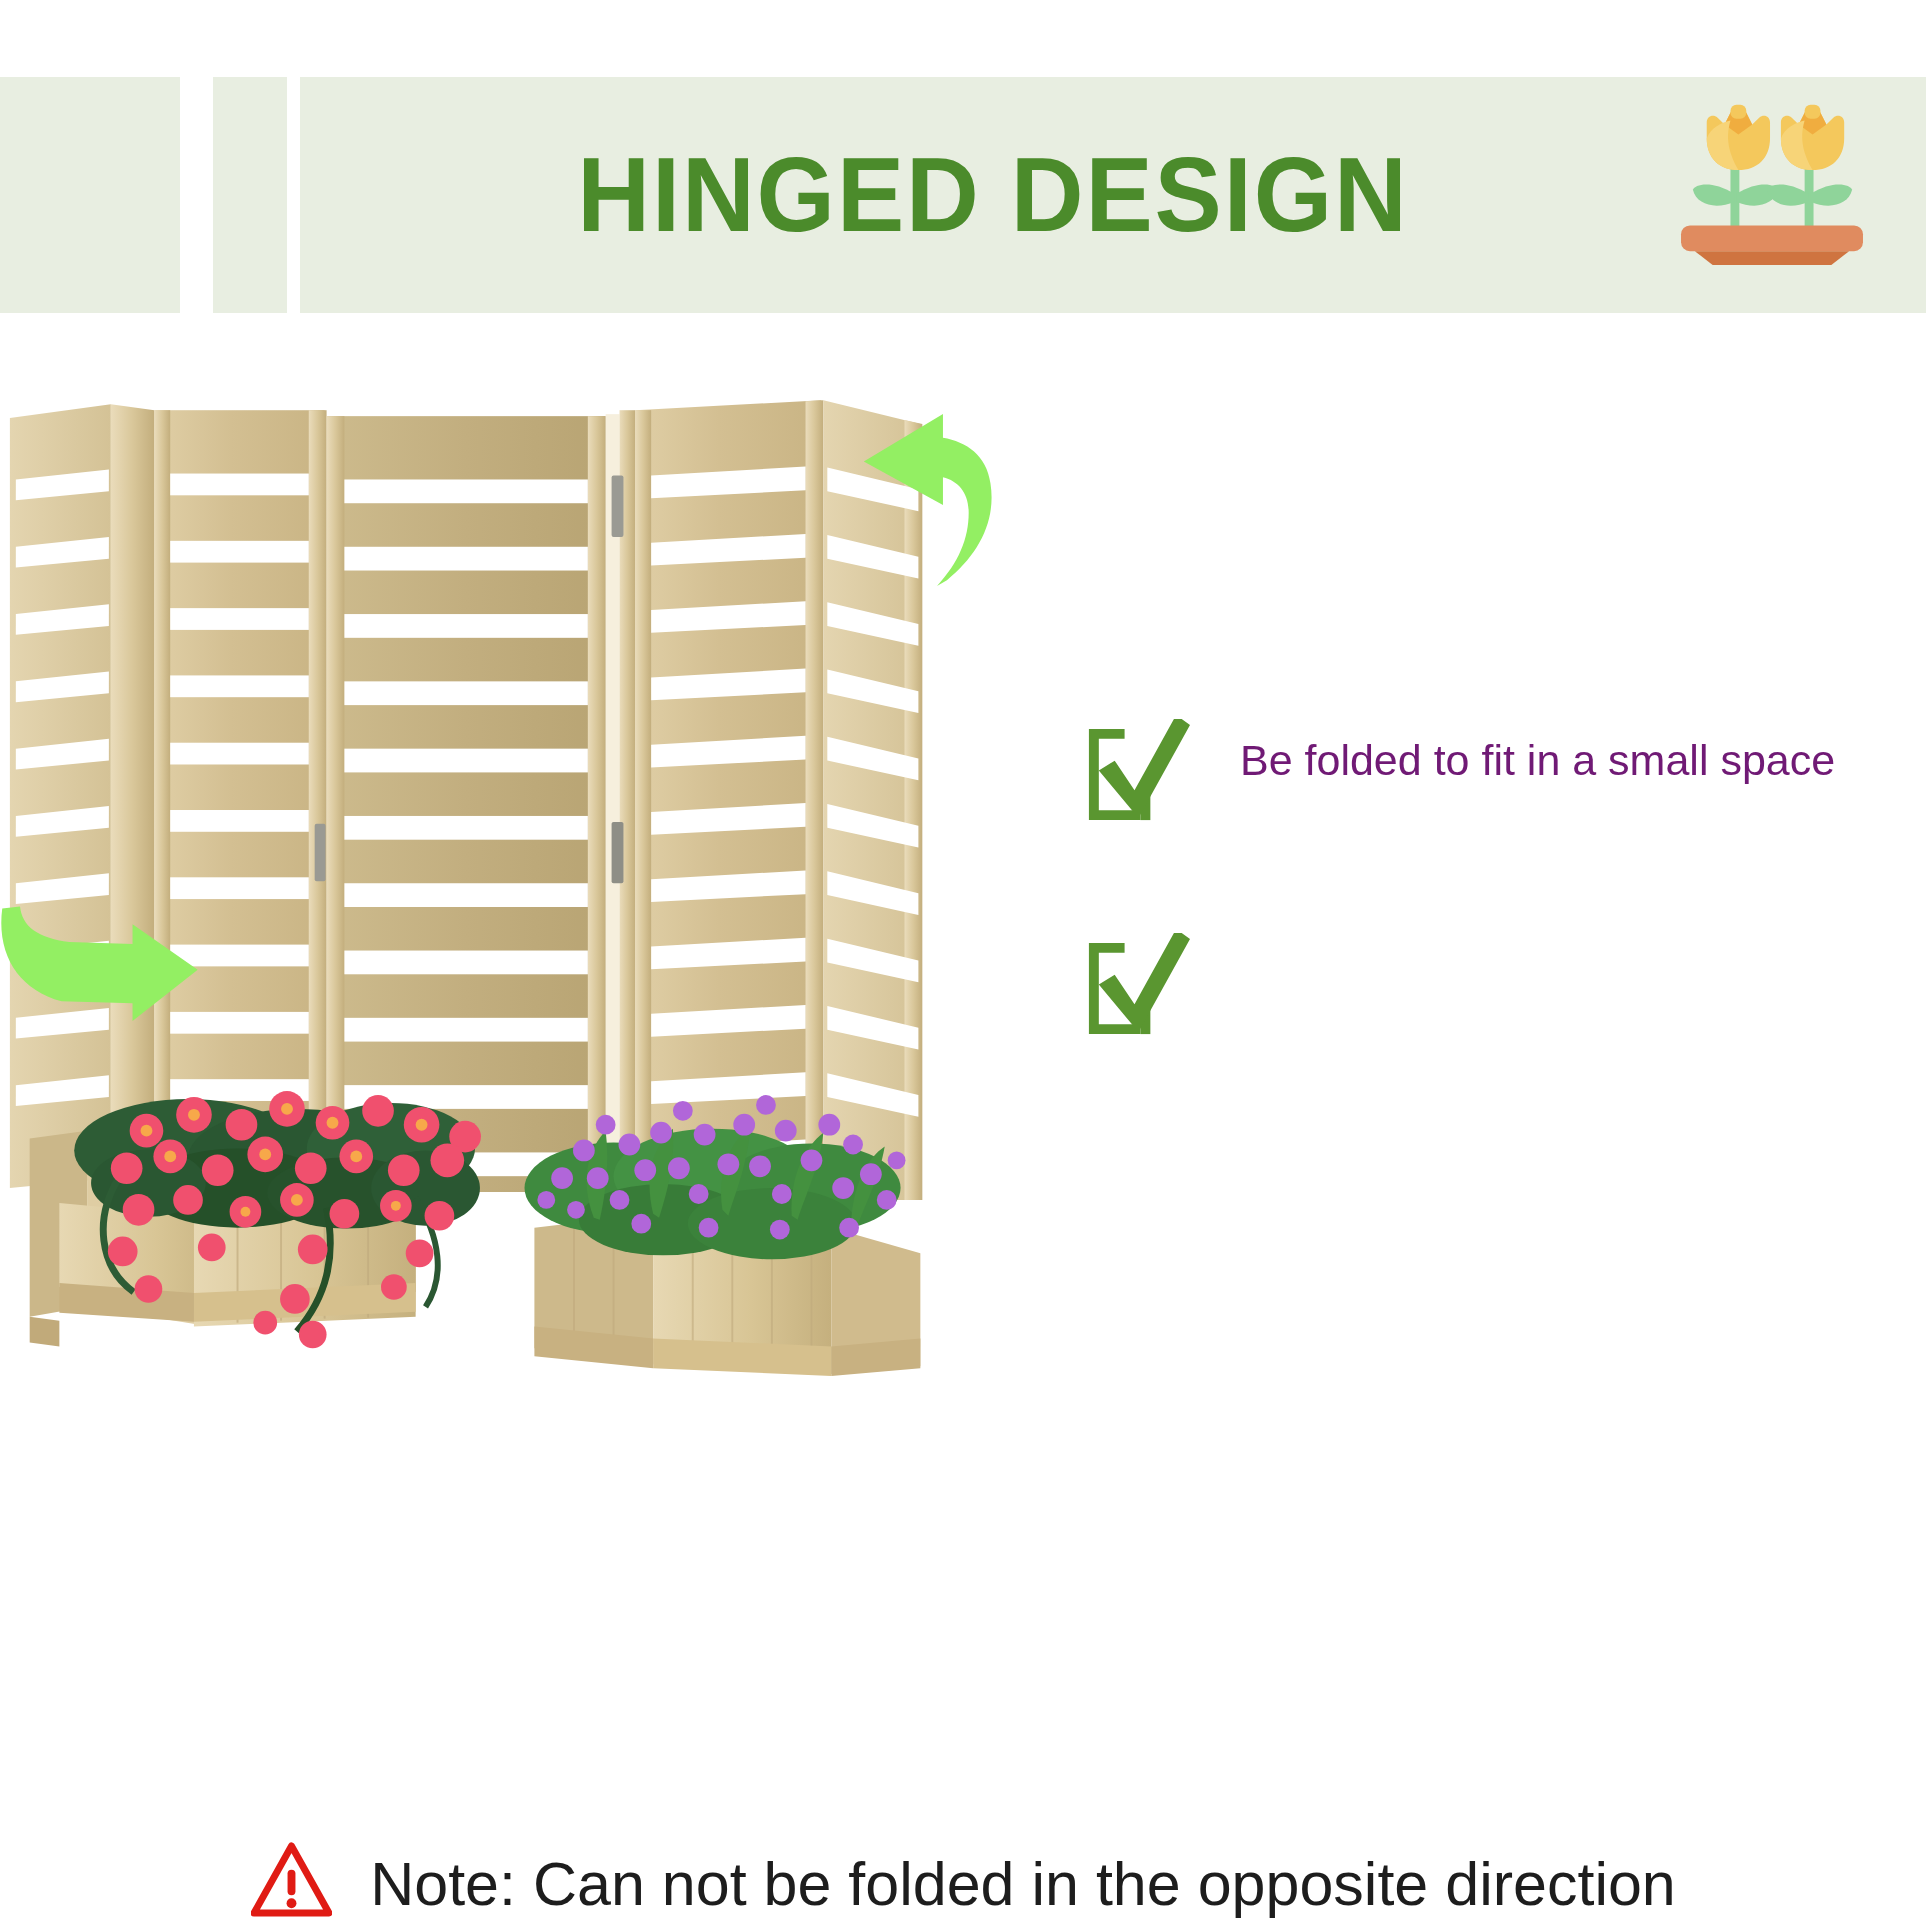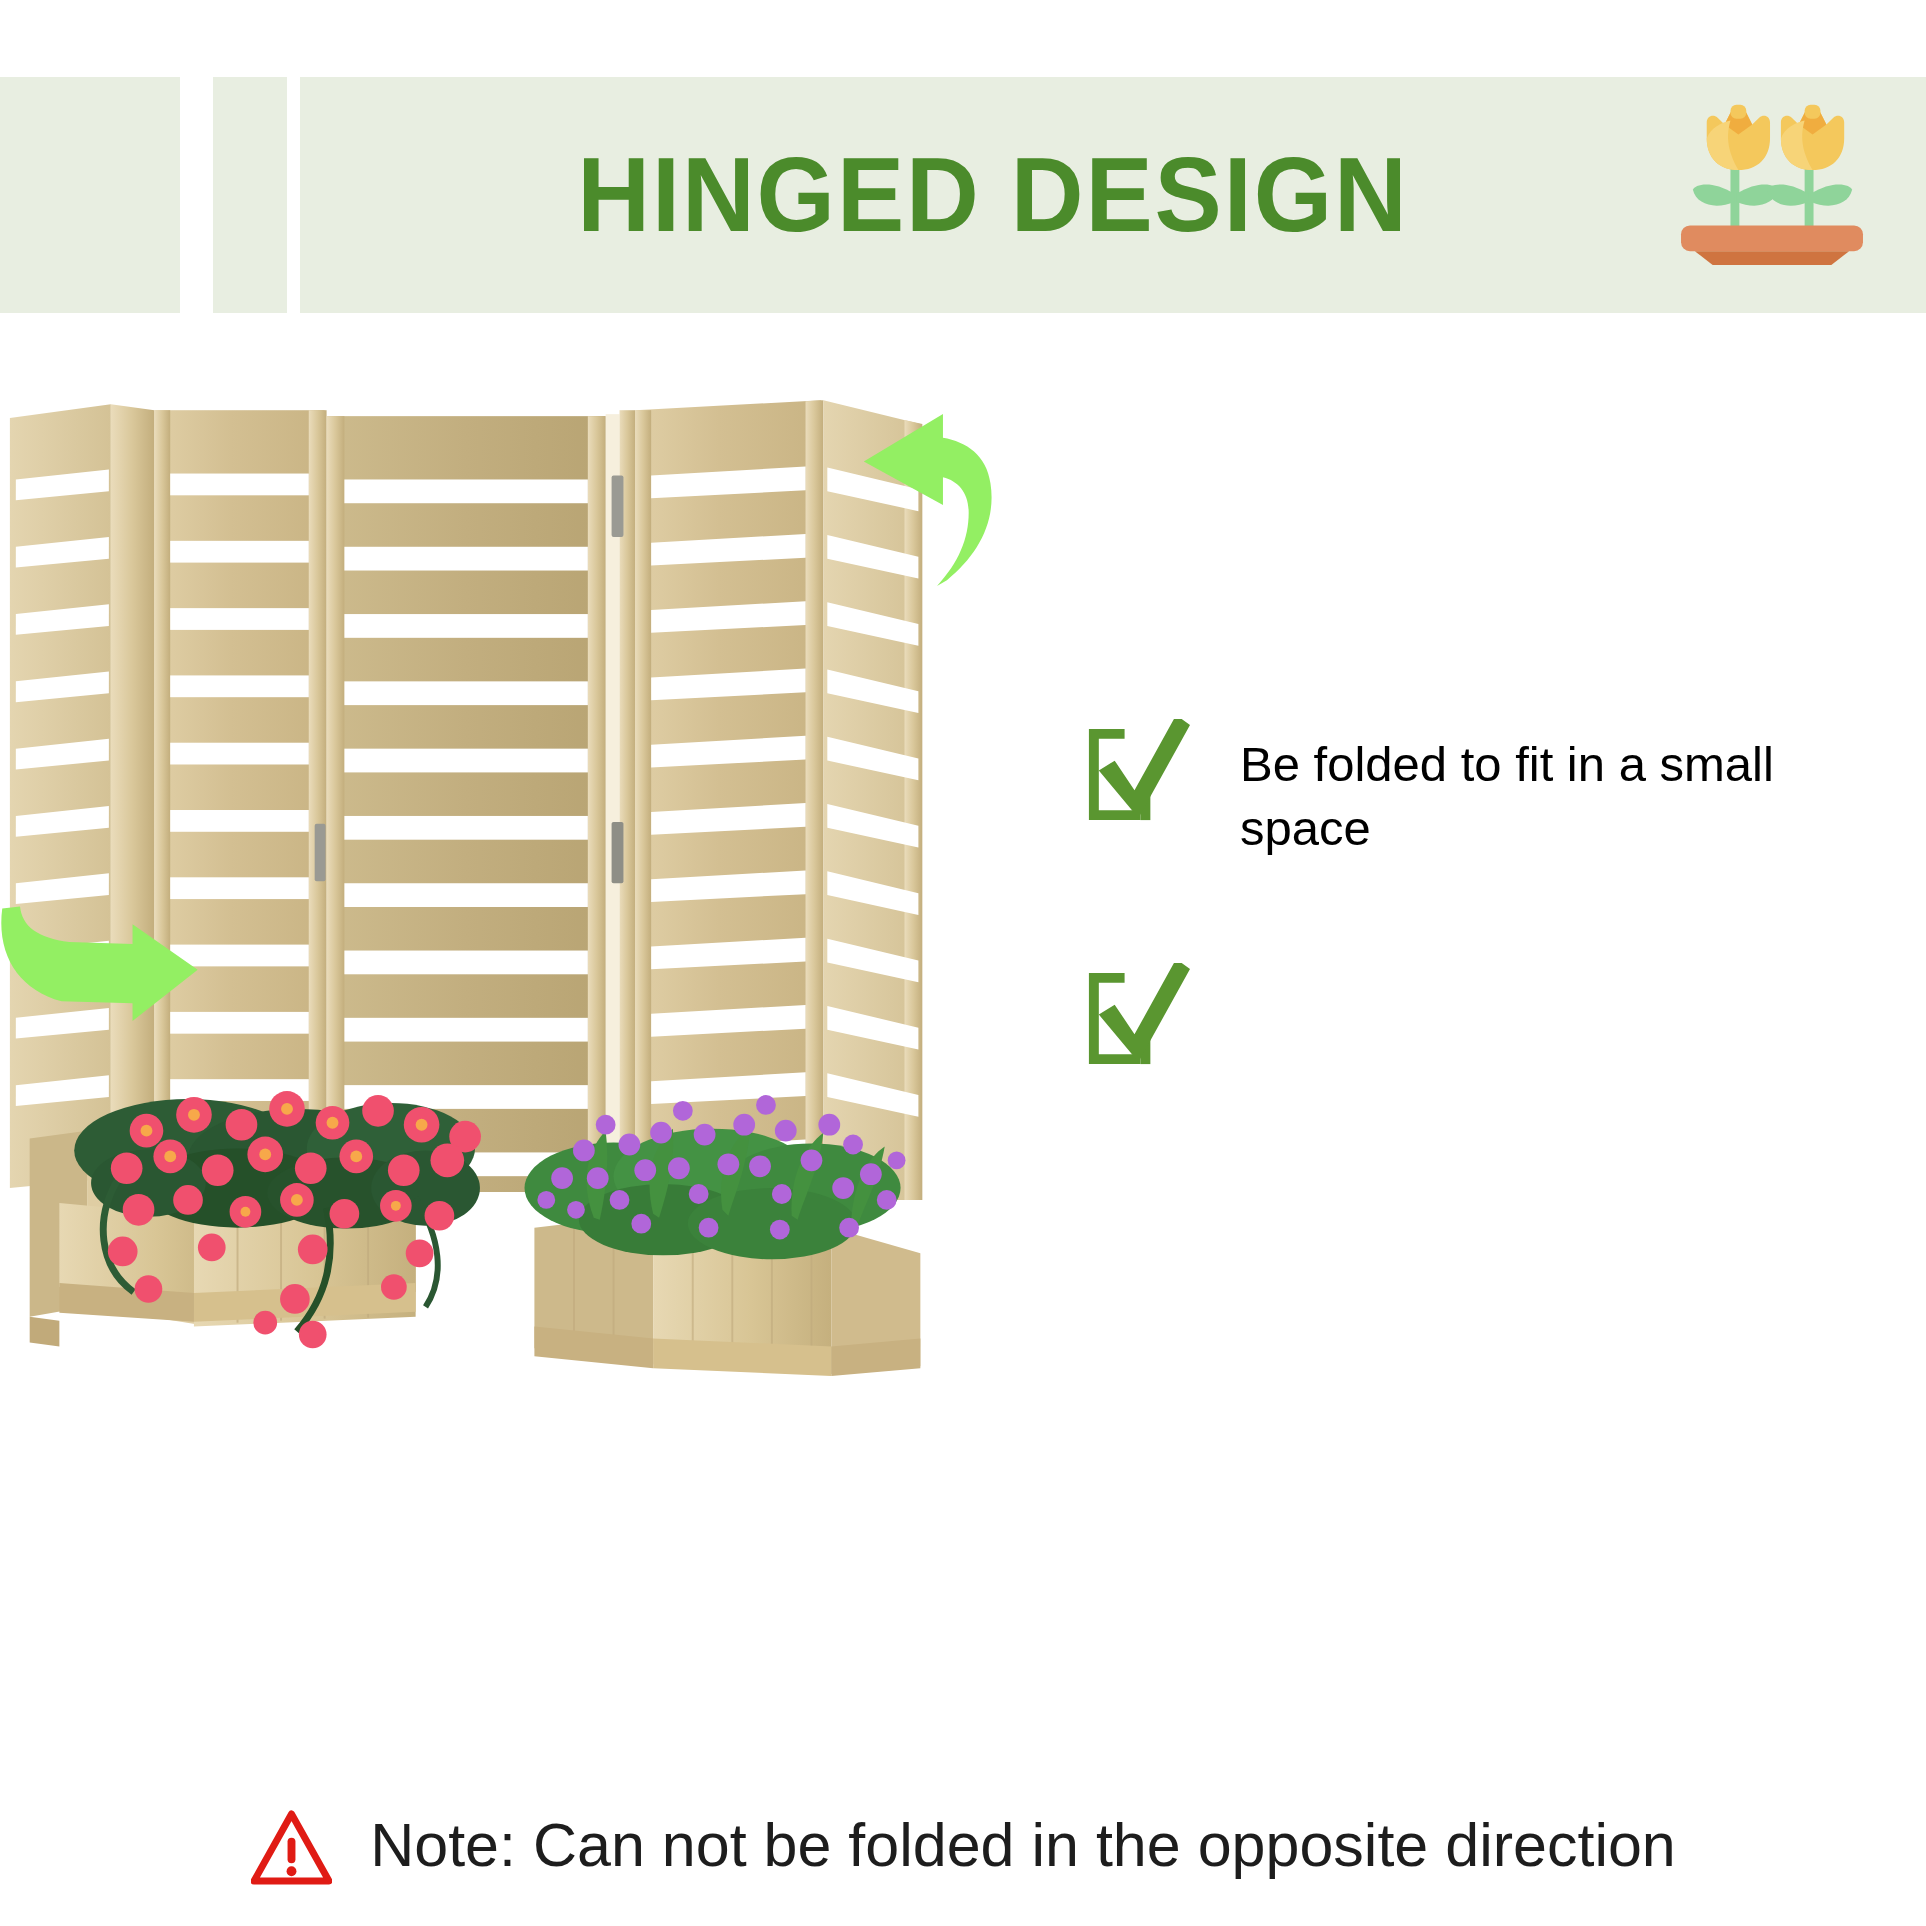--- a/index.html
+++ b/index.html
@@ -41,27 +41,27 @@
   .screen-svg{position:absolute;left:0;top:0;}
   
   .arrow-top{position:absolute;left:820px;top:10px;width:238px;height:188px;}
   .arrow-left{position:absolute;left:-8px;top:475px;width:203px;height:149px;}
   
   .bullets{position:absolute;left:1079px;top:733px;width:822px;}
   .bullet{display:flex;align-items:flex-start;margin-bottom:117px;}
   .check-icon{flex:0 0 auto;width:111px;height:111px;margin-right:50px;margin-top:-14px;}
   .bullet-text{
     font-family:"Liberation Sans Narrow","Liberation Sans",sans-serif;
-    font-size:49px;line-height:1.30;color:#000000;
+    font-size:43px;line-height:1.30;color:#701a75;
     max-width:634px;
   }
   
   .footer-note{
     position:absolute;left:0;top:1810px;width:1927px;height:109px;
-    display:flex;align-items:flex-start;justify-content:center;
+    display:flex;align-items:flex-end;justify-content:center;
   }
   .warn-icon{width:81px;height:77px;margin-right:38px;flex:0 0 auto;}
   .footer-text{
     font-family:"Liberation Sans Narrow","Liberation Sans",sans-serif;
     font-size:61px;color:#1d1d1d;white-space:nowrap;
   }
 </style>
 </head>
 <body>
 

